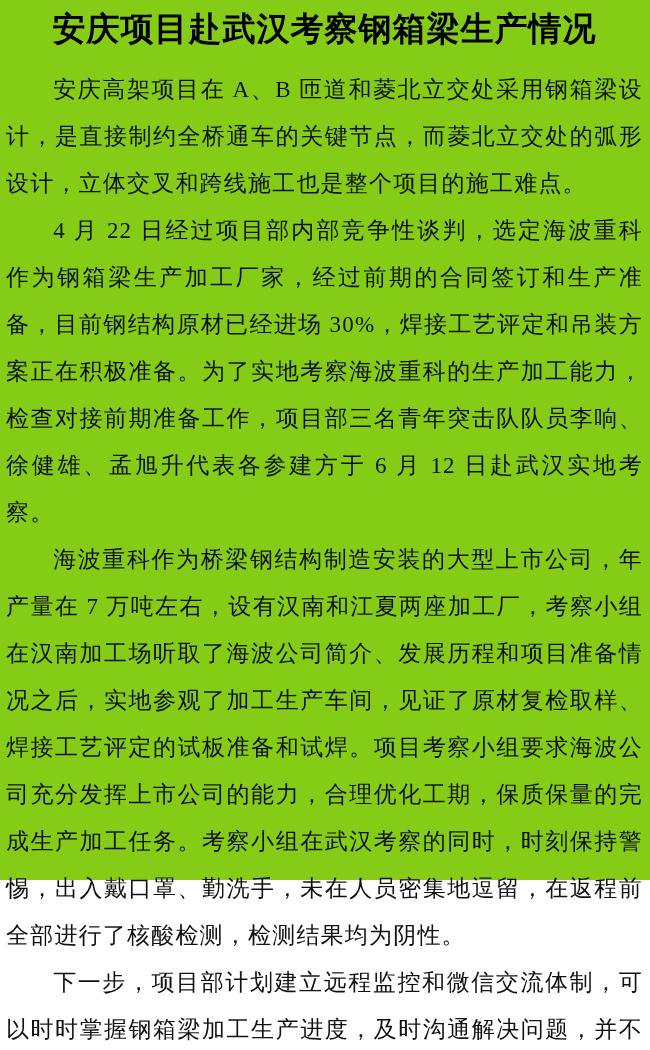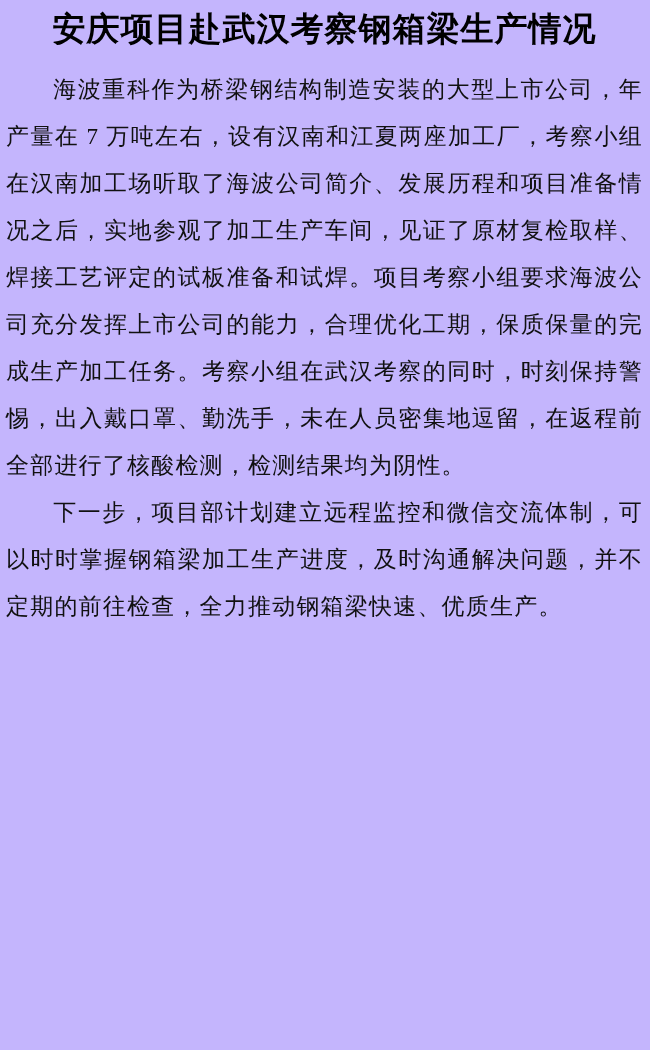--- a/index.html
+++ b/index.html
@@ -8,23 +8,23 @@
     background: #ffffff;
   }
   body {
     width: 650px;
     height: 1050px;
     overflow: hidden;
   }
   .page {
     box-sizing: border-box;
     width: 650px;
-    height: 1050px;
+    height: 880px;
     padding: 8px 7px 0 6px;
-    background: #c4b5fd;
+    background: #84cc16;
     color: #111111;
     font-family: "Liberation Serif", "DejaVu Serif", serif;
   }
   .doc-title {
     margin: 0 0 16px 0;
     font-size: 33px;
     font-weight: bold;
     line-height: 42px;
     text-align: center;
     letter-spacing: 1px;
@@ -40,16 +40,18 @@
     text-indent: 2.05em;
     color: #111111;
   }
 </style>
 </head>
 <body>
 
 <div class="page">
   <h1 class="doc-title">安庆项目赴武汉考察钢箱梁生产情况</h1>
   <div class="doc-body">
+    <p>安庆高架项目在 A、B 匝道和菱北立交处采用钢箱梁设计，是直接制约全桥通车的关键节点，而菱北立交处的弧形设计，立体交叉和跨线施工也是整个项目的施工难点。</p>
+    <p>4 月 22 日经过项目部内部竞争性谈判，选定海波重科作为钢箱梁生产加工厂家，经过前期的合同签订和生产准备，目前钢结构原材已经进场 30%，焊接工艺评定和吊装方案正在积极准备。为了实地考察海波重科的生产加工能力，检查对接前期准备工作，项目部三名青年突击队队员李响、徐健雄、孟旭升代表各参建方于 6 月 12 日赴武汉实地考察。</p>
     <p>海波重科作为桥梁钢结构制造安装的大型上市公司，年产量在 7 万吨左右，设有汉南和江夏两座加工厂，考察小组在汉南加工场听取了海波公司简介、发展历程和项目准备情况之后，实地参观了加工生产车间，见证了原材复检取样、焊接工艺评定的试板准备和试焊。项目考察小组要求海波公司充分发挥上市公司的能力，合理优化工期，保质保量的完成生产加工任务。考察小组在武汉考察的同时，时刻保持警惕，出入戴口罩、勤洗手，未在人员密集地逗留，在返程前全部进行了核酸检测，检测结果均为阴性。</p>
     <p>下一步，项目部计划建立远程监控和微信交流体制，可以时时掌握钢箱梁加工生产进度，及时沟通解决问题，并不定期的前往检查，全力推动钢箱梁快速、优质生产。</p>
   </div>
 </div>
 
 </body></html>

